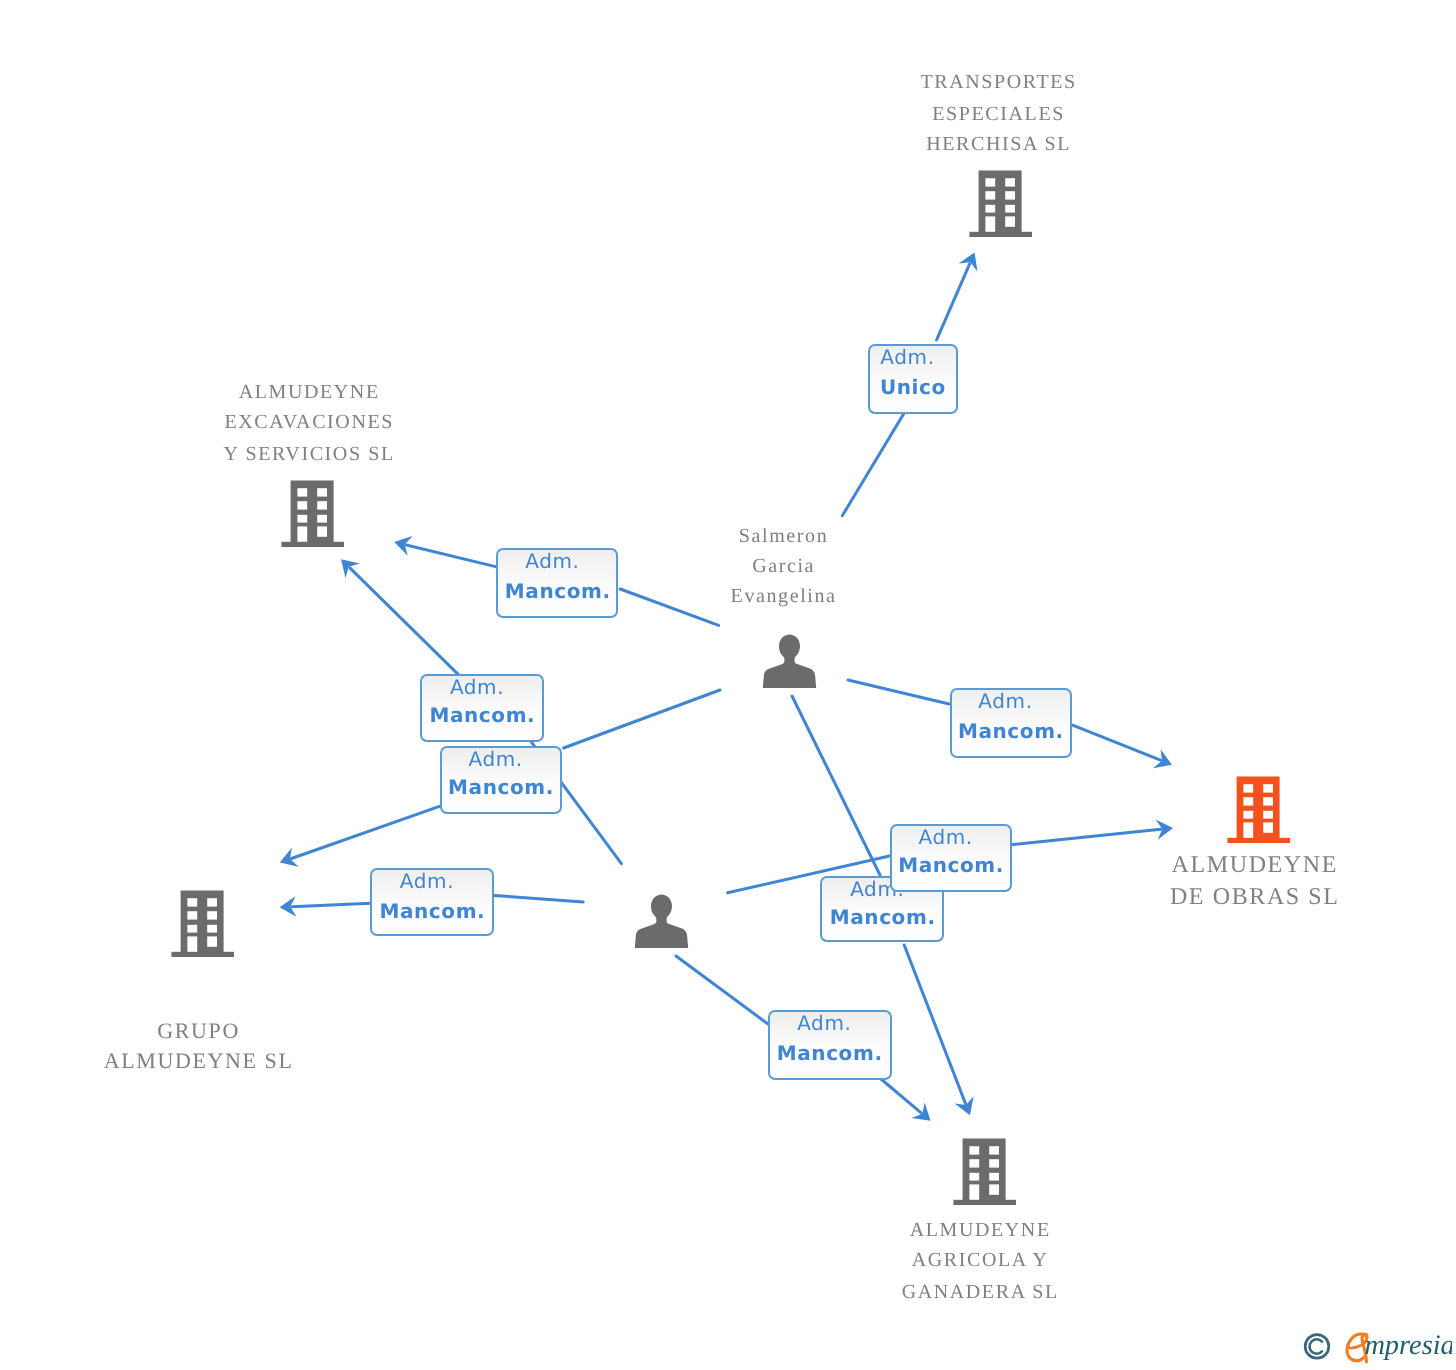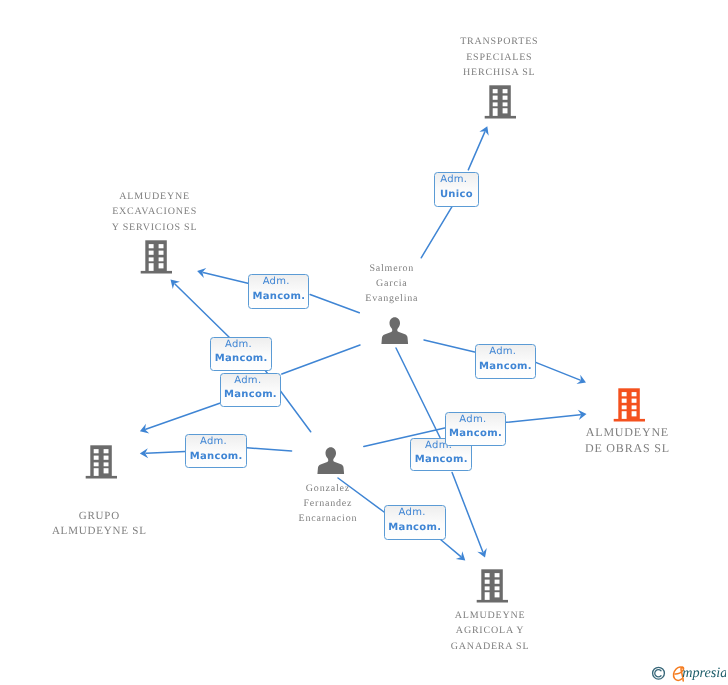--- a/index.html
+++ b/index.html
@@ -125,23 +125,20 @@
         <rect x="18.6" y="23.2" width="4.9" height="5.2" fill="#fff"></rect>
       </svg>
 </div>
 <div class="nlabel" style="left:-0.70px;top:509px;width:200px;font-size:11px;line-height:15.3px;letter-spacing:0.8px">GRUPO
 ALMUDEYNE SL</div>
 <div class="node-icon" style="left:317.2px;top:446.9px">
   <svg width="27.5" height="27.3" viewBox="0 0 27 27">
         <path fill="#6b6b6b" d="M13.5 0.2C10.6 0.2 8.3 2.7 8.3 6.0c0 2.0 0.7 3.8 1.9 4.9 0.5 0.5 0.8 1.2 0.8 1.9v0.6c0 0.6-0.4 1.2-1.0 1.4l-6.6 2.4C1.9 17.6 0.8 19.2 0.8 20.9l-0.5 5.9h26.4l-0.5-5.9c0-1.7-1.1-3.3-2.6-3.8l-6.6-2.4c-0.6-0.2-1.0-0.8-1.0-1.4v-0.6c0-0.7 0.3-1.4 0.8-1.9 1.2-1.2 1.9-3.0 1.9-4.9C18.7 2.7 16.4 0.2 13.5 0.2z"></path>
       </svg>
 </div>
-<div class="nlabel" style="left:227.90px;top:480.81px;width:200px;font-size:10px;line-height:15.3px;letter-spacing:0.8px">Gonzalez
-Fernandez
-Encarnacion</div>
 <div class="node-icon" style="left:476.2px;top:568.9px">
   <svg width="32" height="34" viewBox="0 0 32 34">
         <path fill="#6b6b6b" d="M5.3 0.3H26.8V31H5.3Z"></path>
         <rect x="0.7" y="30.9" width="31.3" height="2.6" fill="#6b6b6b"></rect>
         <rect x="8.7" y="4.1" width="4.9" height="4.2" fill="#fff"></rect>
         <rect x="18.6" y="4.1" width="4.9" height="4.2" fill="#fff"></rect>
         <rect x="8.7" y="10.6" width="4.9" height="4.2" fill="#fff"></rect>
         <rect x="18.6" y="10.6" width="4.9" height="4.2" fill="#fff"></rect>
         <rect x="8.7" y="17.4" width="4.9" height="3.9" fill="#fff"></rect>
         <rect x="18.6" y="17.4" width="4.9" height="3.9" fill="#fff"></rect>

